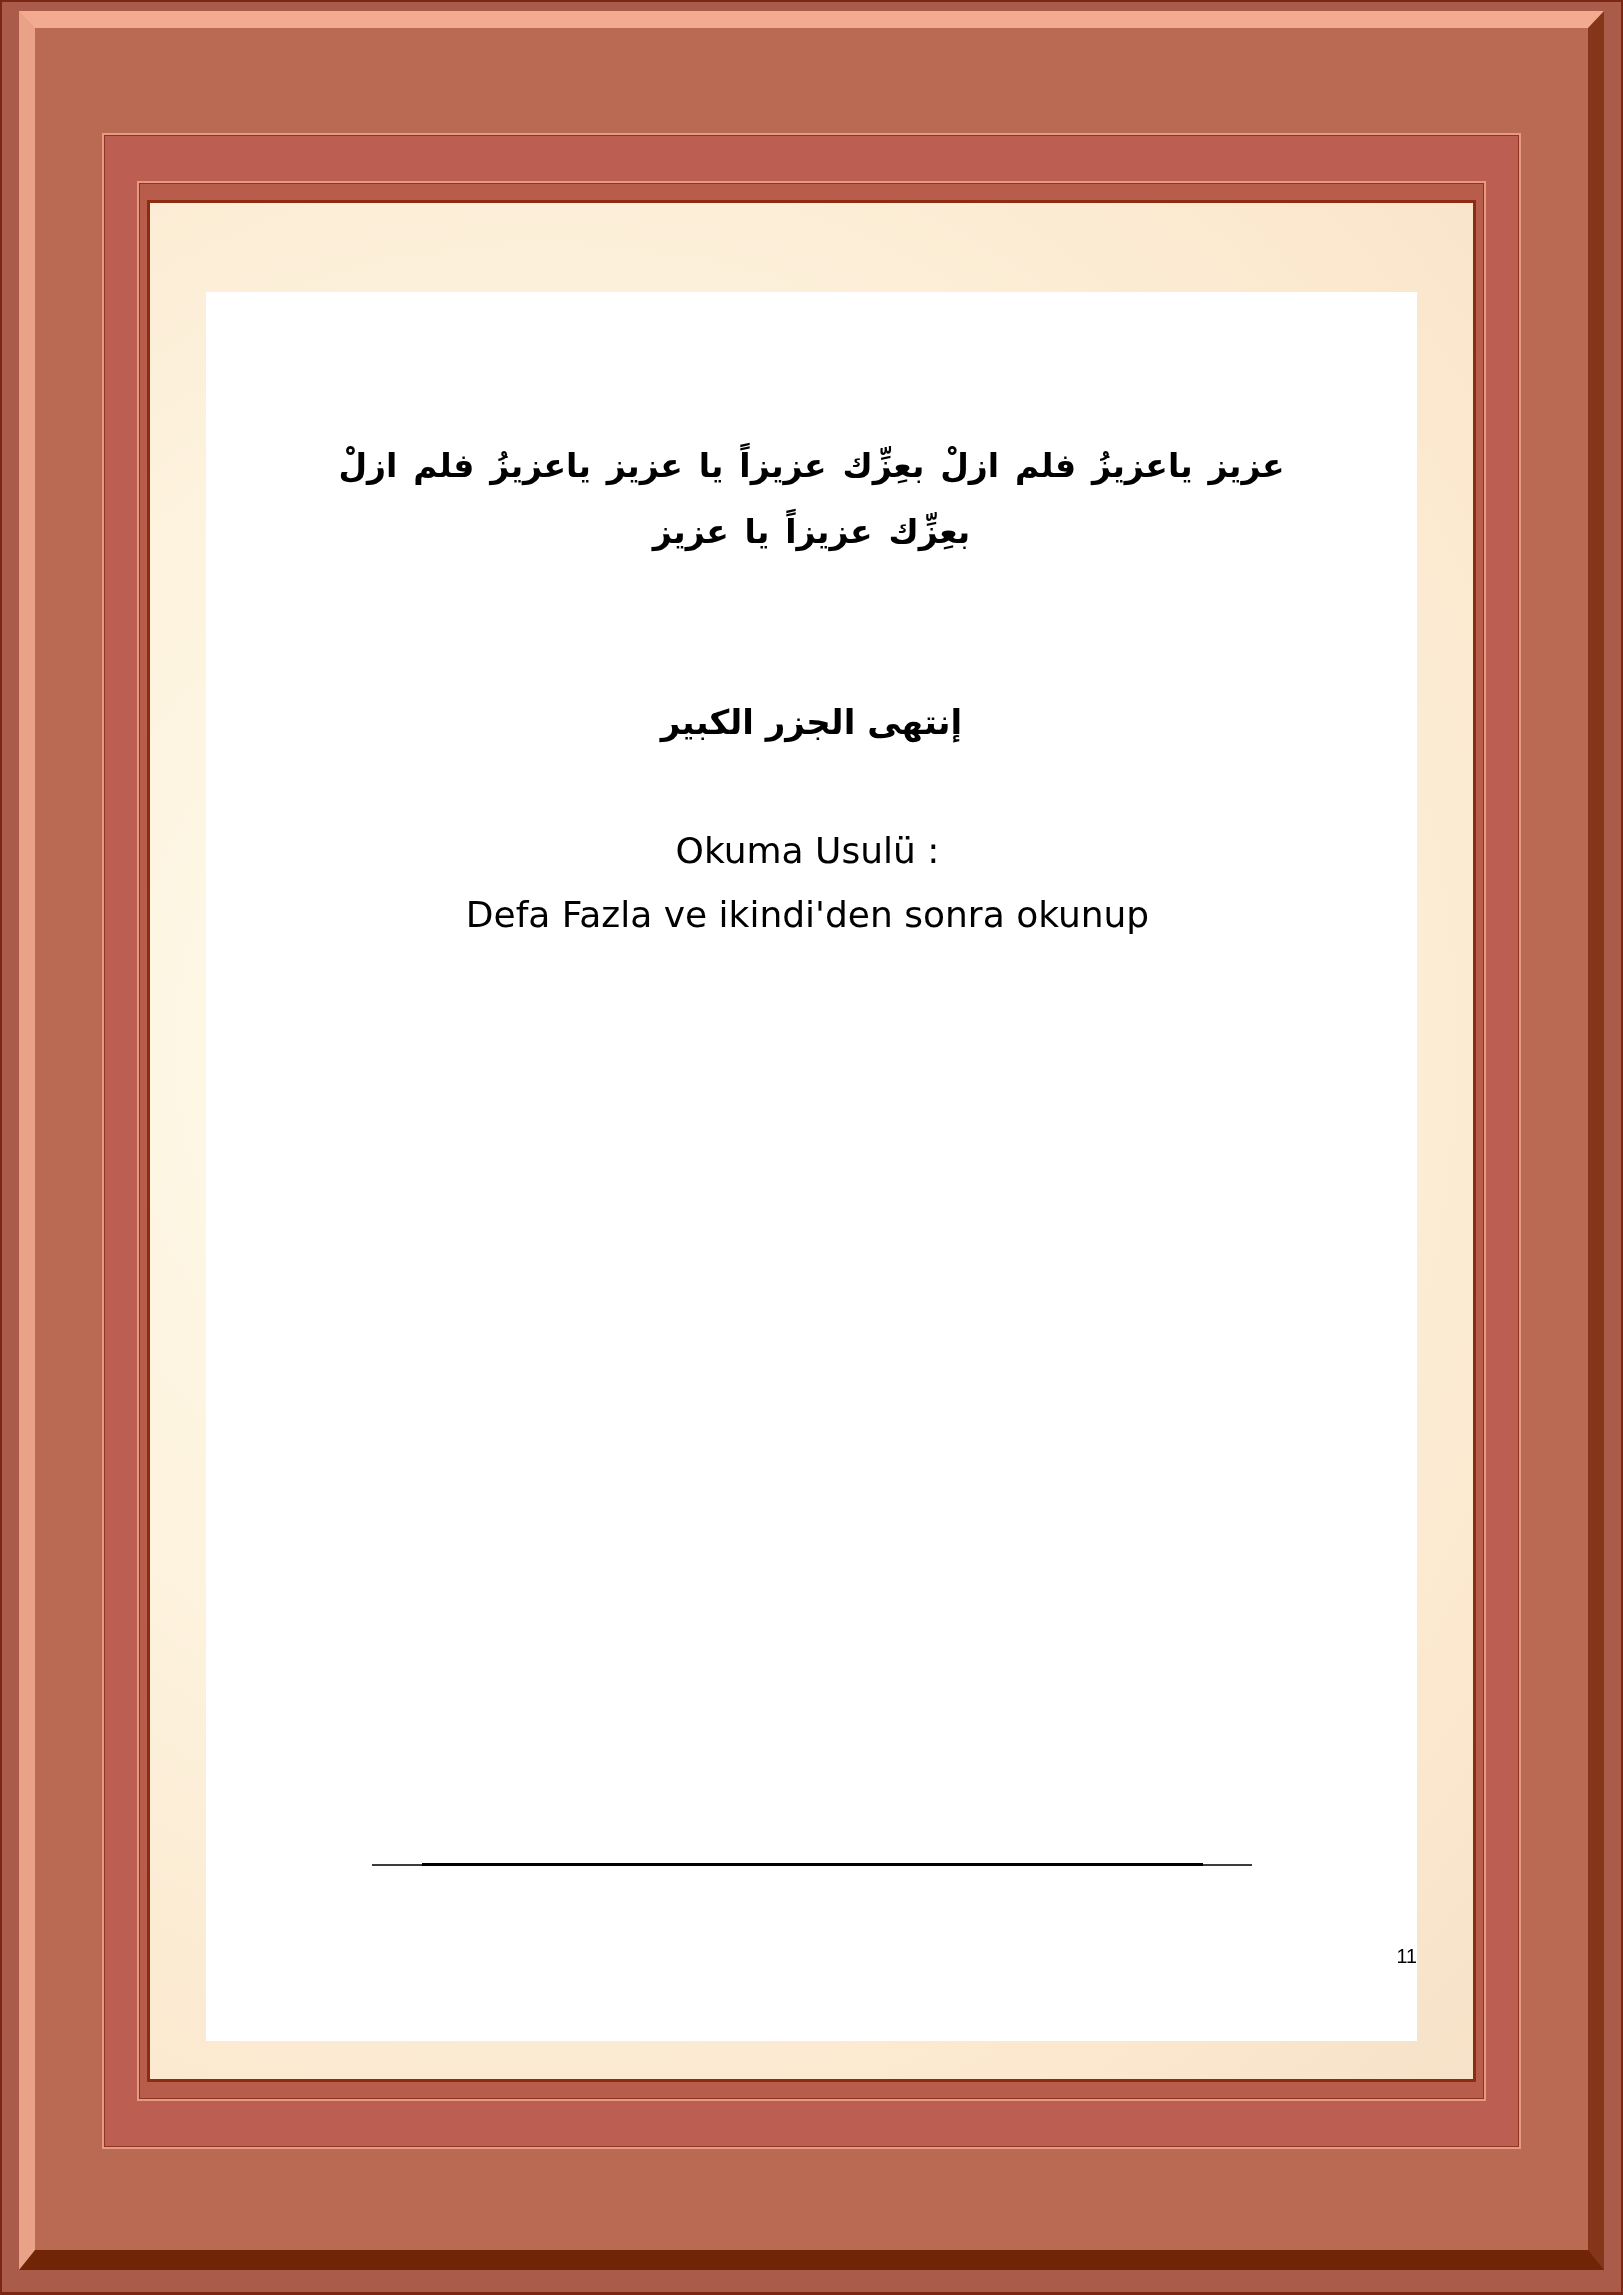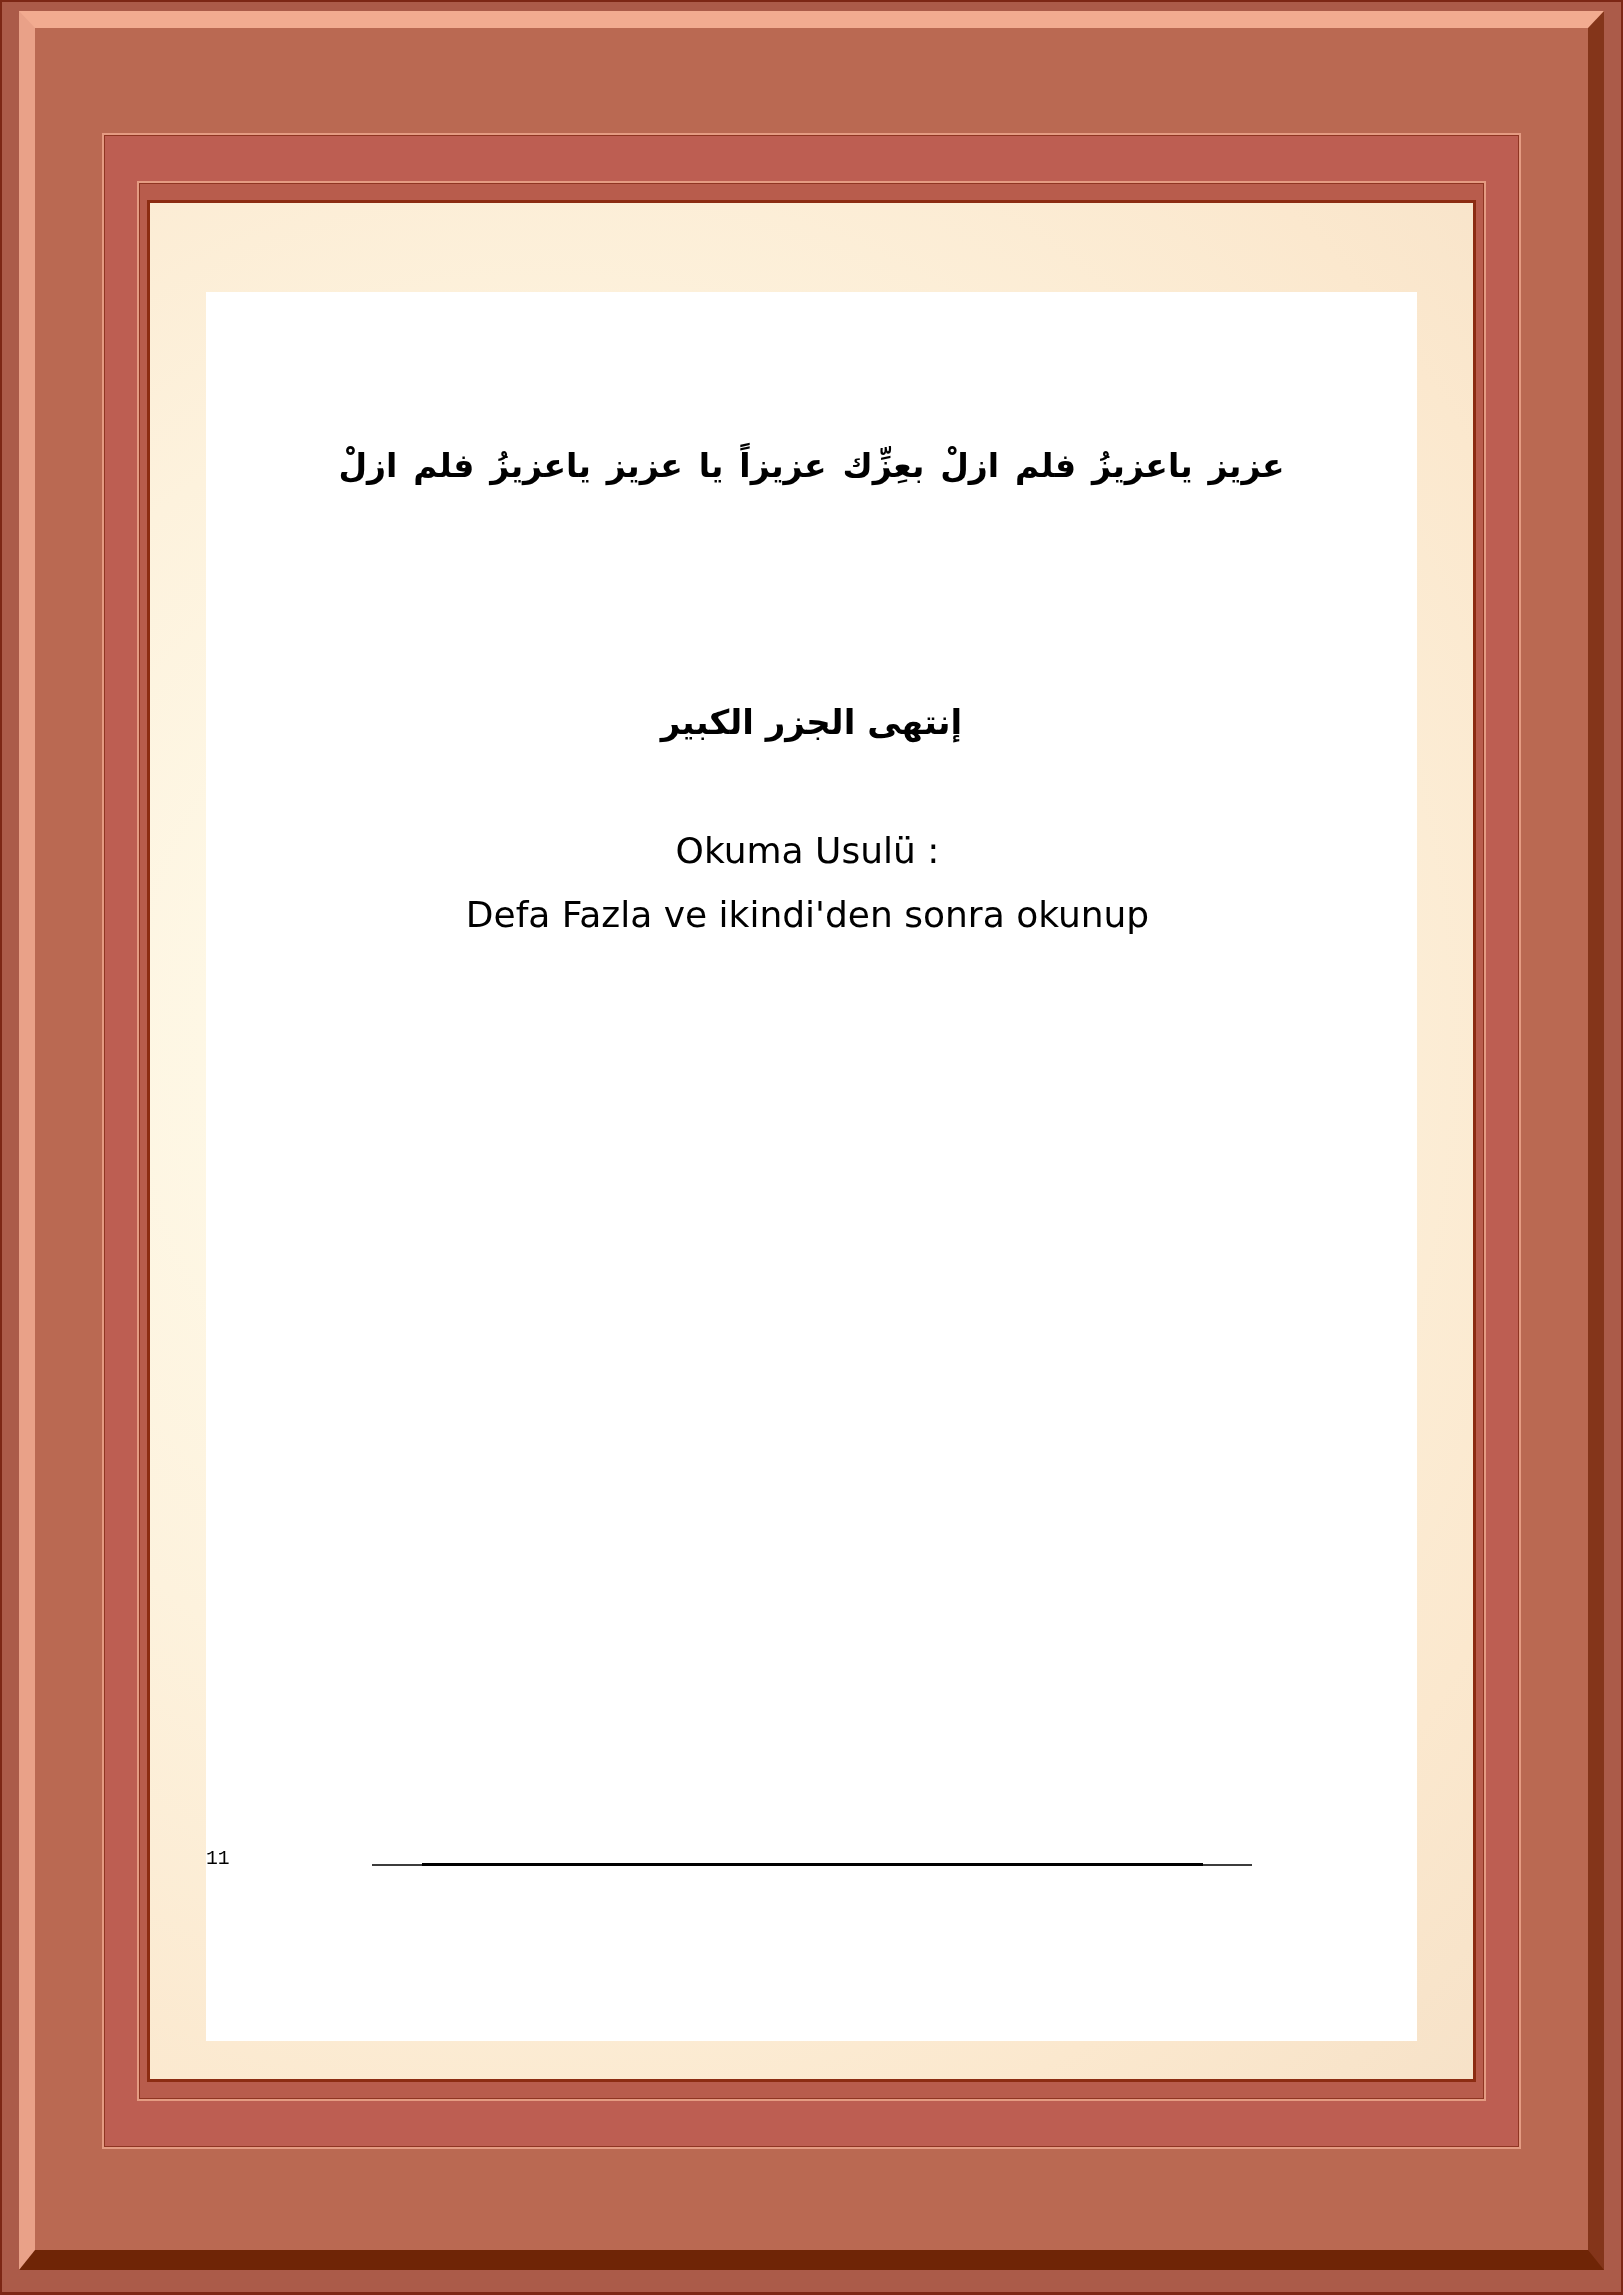--- a/index.html
+++ b/index.html
@@ -71,23 +71,23 @@
 
   .footer-rule {
     position: absolute; top: 1572px; left: 166px; width: 880px; height: 1.5px;
     background: #3c3c3c;
   }
   .footer-rule-thick {
     position: absolute; top: 1571px; left: 216px; width: 781px; height: 2.9px;
     background: #000000;
   }
   .page-number {
-    position: absolute; top: 1554px; left: 0; right: 0;
-    text-align: left;
-    font-family: Liberation Mono, monospace;
+    position: absolute; top: 1651px; left: 0; right: 0;
+    text-align: right;
+    font-family: Liberation Sans, sans-serif;
     font-size: 19.7px; line-height: 26px;
   }
 </style>
 </head>
 <body>
 
 <div class="stage">
   <div class="layer f0">
     <div class="layer f1">
       <div class="layer f2">
@@ -98,20 +98,21 @@
                 <div class="layer g2a">
                   <div class="layer g2b">
                     <div class="layer f5">
                       <div class="layer f6">
                         <div class="mat">
 
                           <div class="page">
 
                             <div class="arabic-main">
                               <div class="aline">عزيز  ياعزيزُ فلم ازلْ بعِزِّك عزيزاً يا عزيز  ياعزيزُ فلم ازلْ</div>
+                              <div class="aline">بعِزِّك عزيزاً يا عزيز</div>
                             </div>
 
                             <div class="arabic-closing">إنتهى الجزر الكبير</div>
 
                             <div class="turkish-block">
                               <div>Okuma Usulü :</div>
                               <div>Defa Fazla ve ikindi'den sonra okunup</div>
                             </div>
 
                             <div class="footer-rule"></div>

